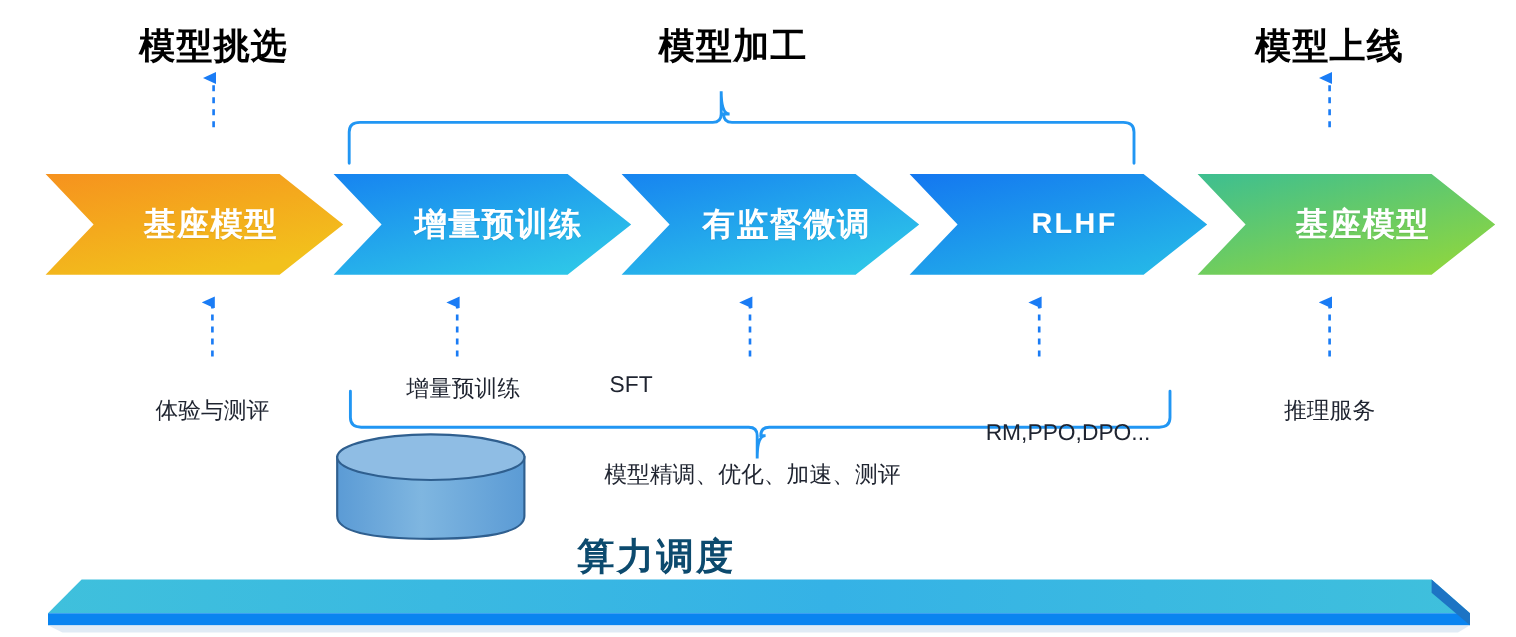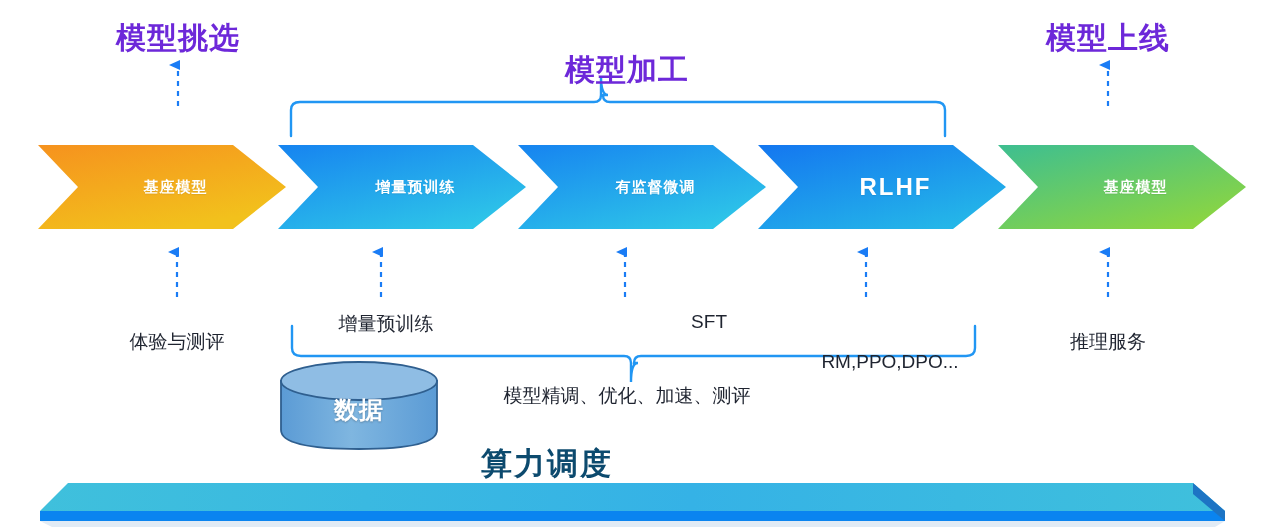--- a/index.html
+++ b/index.html
@@ -7,30 +7,30 @@
     width:1263px;height:531px;
     background:#ffffff;
     font-family:"Liberation Sans","DejaVu Sans",sans-serif;
     overflow:hidden;
   }
   #stage{position:relative;width:1263px;height:531px;}
   .abs{position:absolute;}
 
   
   .section-title{
-    font-size:30px;font-weight:bold;color:#6d28d9;
+    font-size:30px;font-weight:bold;color:#000000;
     white-space:nowrap;letter-spacing:1px;
     text-align:center;
   }
 
   
   .chev-label{
     position:absolute;top:0;left:0;width:100%;height:100%;
     display:flex;align-items:center;justify-content:center;
-    color:#ffffff;font-size:15px;font-weight:bold;
+    color:#ffffff;font-size:27px;font-weight:bold;
     letter-spacing:1px;pointer-events:none;
     text-shadow:0 1px 1px rgba(0,0,0,.08);
   }
   .chev-label.latin{font-size:24px;letter-spacing:2px;}
 
   
   .note{
     font-size:19px;color:#1f2430;white-space:nowrap;
     font-family:"Liberation Sans","DejaVu Sans",sans-serif;
   }
@@ -135,21 +135,21 @@
       <path d="M40,511 L1225,511 L1225,521 L40,521 Z" fill="#0a84f0"></path>
 
       <path d="M1193,483 L1225,511 L1225,521 L1193,494 Z" fill="#1d74c4"></path>
 
       <path d="M40,521 L1225,521 L1215,527 L52,527 Z" fill="#c9dbec" opacity="0.55"></path>
     </g>
   </svg>
 
   <div class="abs section-title" style="left:78px;top:18px;width:200px;">模型挑选</div>
 
-  <div class="abs section-title" style="left:527px;top:18px;width:200px;margin-top:32px;">模型加工</div>
+  <div class="abs section-title" style="left:511px;top:18px;width:200px;">模型加工</div>
 
   <div class="abs section-title" style="left:1008px;top:18px;width:200px;">模型上线</div>
 
   <div class="abs" style="left:78px;top:145px;width:195px;height:84px;">
     <span class="chev-label">基座模型</span>
   </div>
 
   <div class="abs" style="left:318px;top:145px;width:195px;height:84px;">
     <span class="chev-label">增量预训练</span>
   </div>
@@ -163,27 +163,24 @@
   </div>
 
   <div class="abs" style="left:1038px;top:145px;width:195px;height:84px;">
     <span class="chev-label">基座模型</span>
   </div>
 
   <div class="abs note" style="left:77px;top:329px;width:200px;text-align:center;">体验与测评</div>
 
   <div class="abs note" style="left:286px;top:311px;width:200px;text-align:center;">增量预训练</div>
 
-  <div class="abs note" style="left:527px;top:311px;width:200px;text-align:right;">SFT</div>
+  <div class="abs note" style="left:508px;top:311px;width:200px;text-align:left;">SFT</div>
 
   <div class="abs note" style="left:790px;top:311px;width:200px;text-align:center;margin-top:40px;">RM,PPO,DPO...</div>
 
   <div class="abs note" style="left:1008px;top:329px;width:200px;text-align:center;">推理服务</div>
 
-  <div class="abs" style="left:281px;top:372px;width:156px;height:76px;">
-    <span class="db-text">数据</span>
-  </div>
 
   <div class="abs note" style="left:457px;top:383px;width:340px;text-align:center;">模型精调、优化、加速、测评</div>
 
   <div class="abs platform-caption" style="left:481px;top:443px;width:300px;">算力调度</div>
 
 </div>
 
 </body></html>

